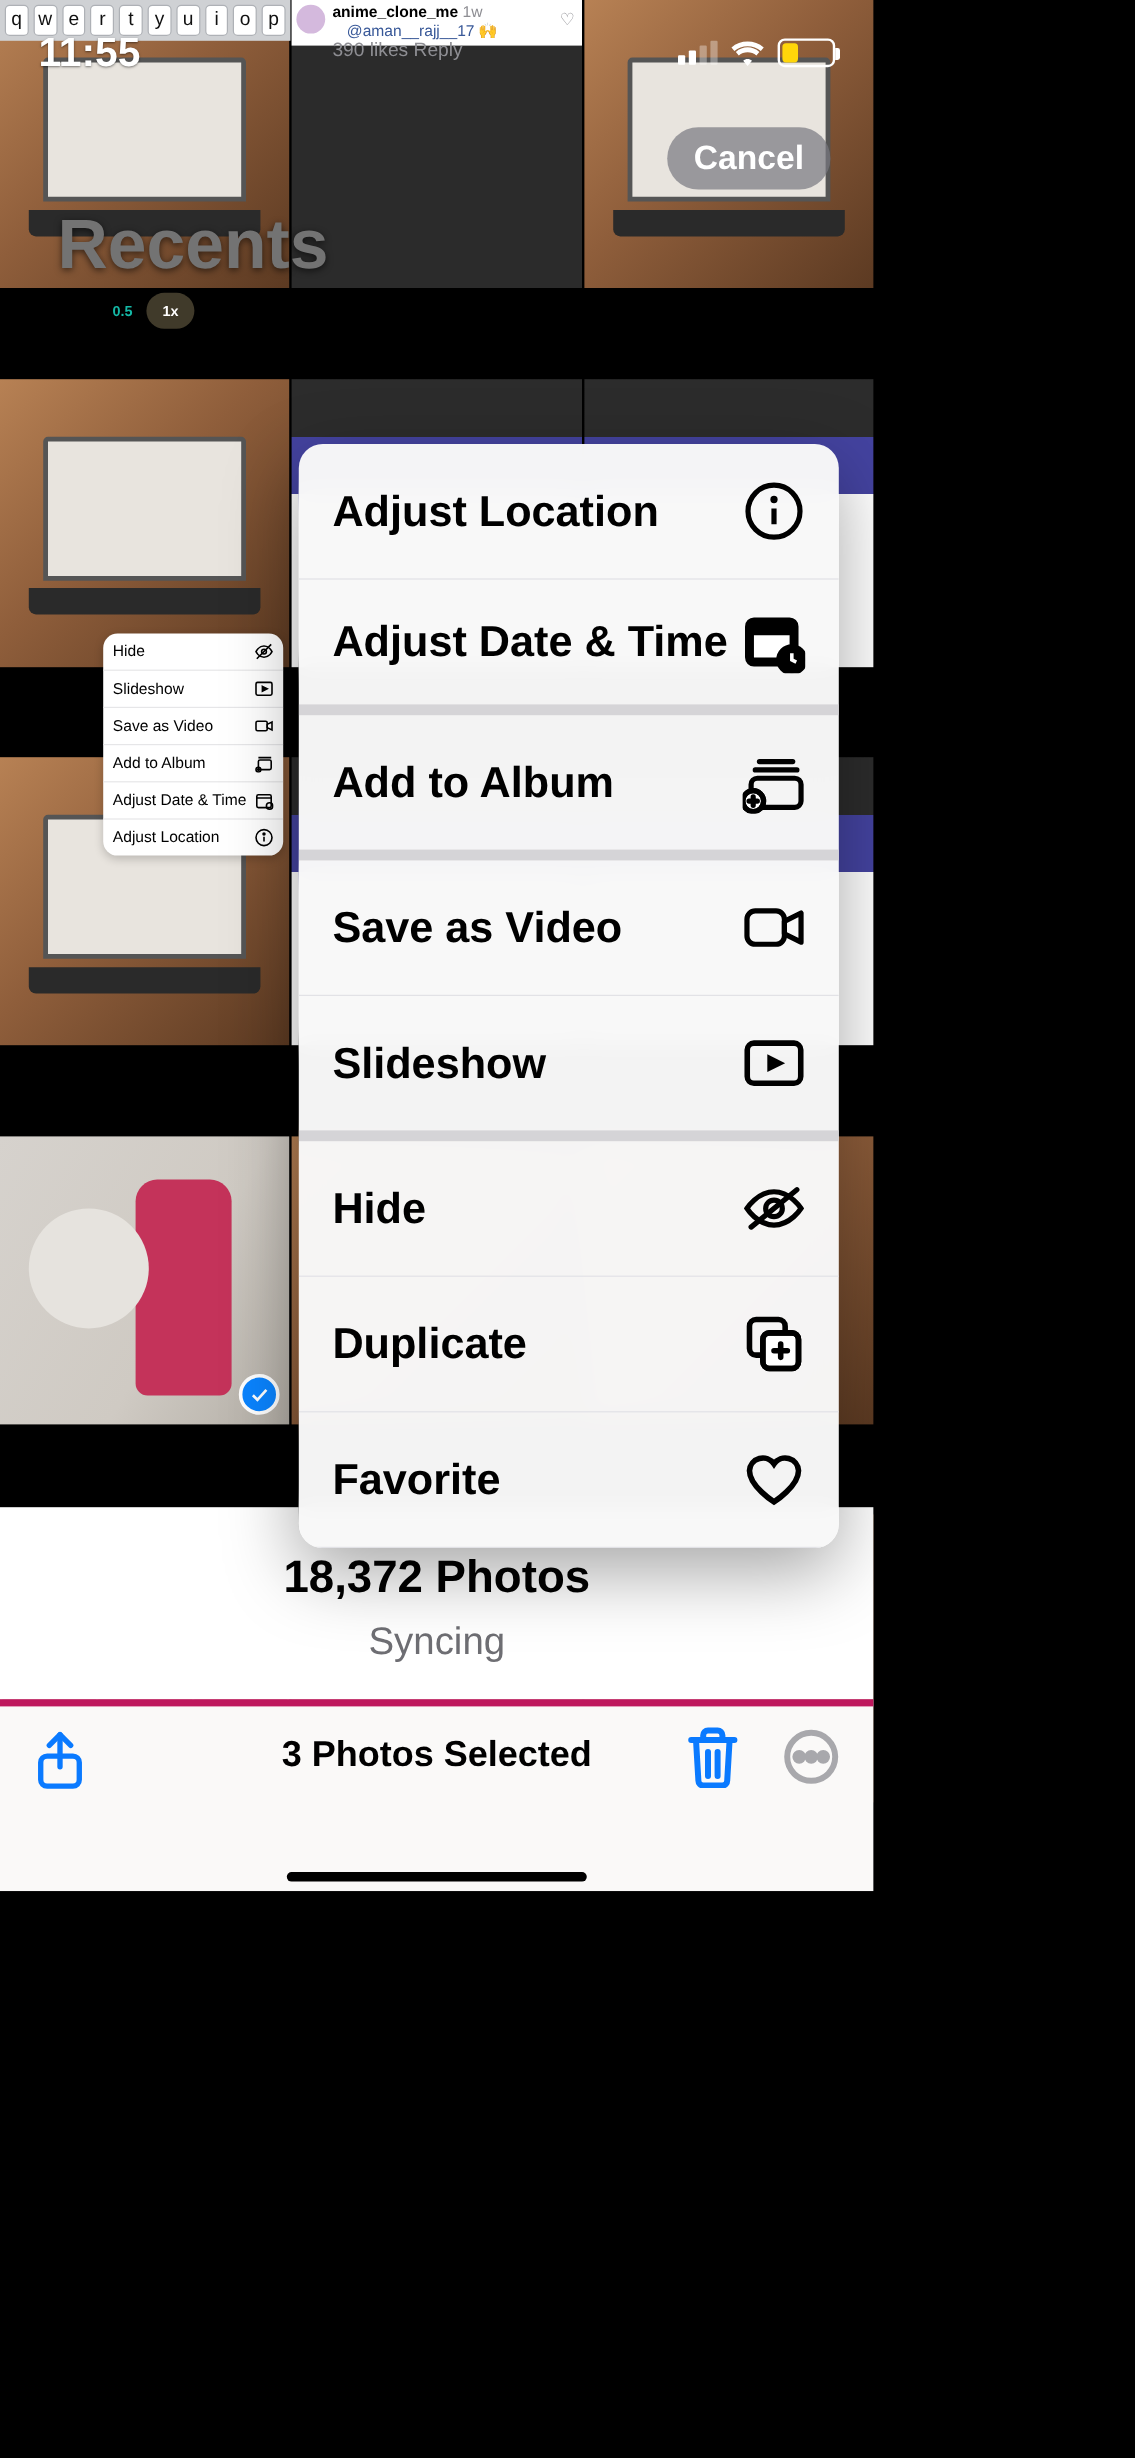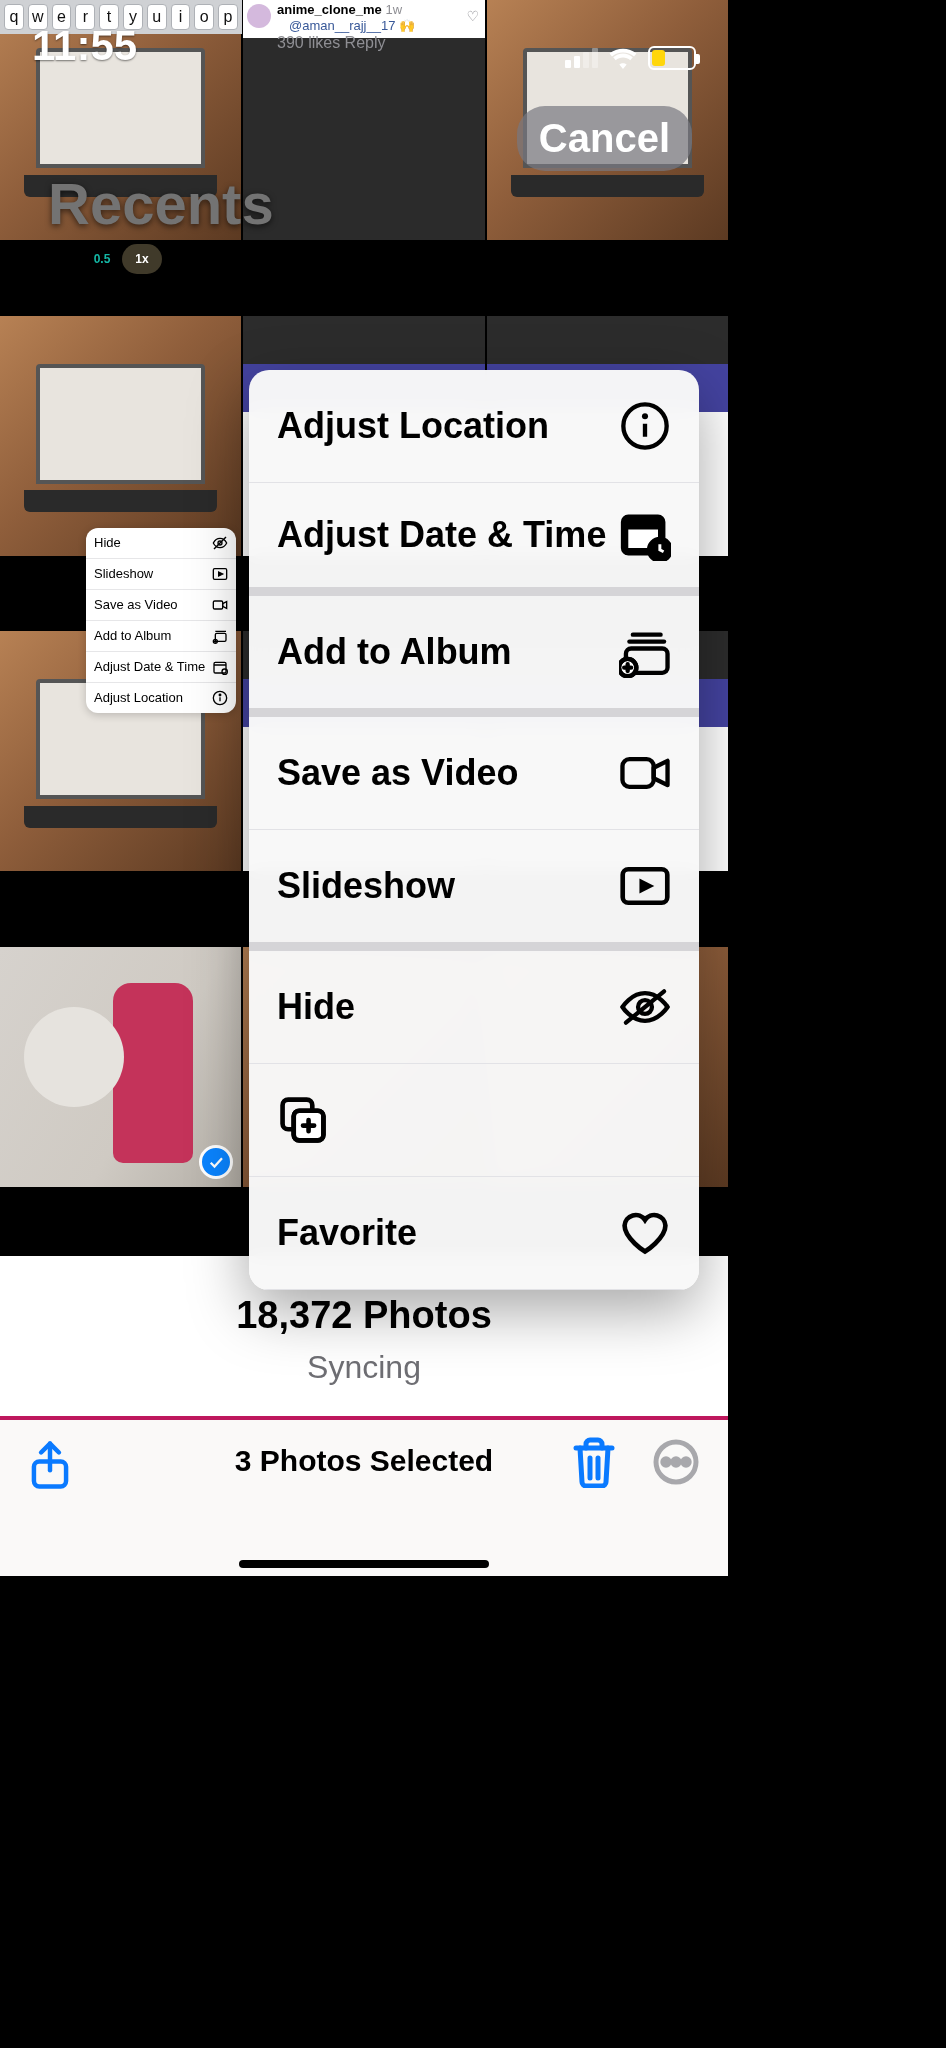--- a/index.html
+++ b/index.html
@@ -84,23 +84,23 @@
   .social-snip .av{position:absolute;left:4px;top:4px;width:24px;height:24px;border-radius:50%;background:#d4b9dd;}
   .social-snip .l1{font-weight:600;}
   .social-snip .age{color:#8e8e93; font-weight:400;}
   .social-snip .l2{color:#385898;margin-left:12px;}
   .social-snip .l3{color:#8e8e93;font-size:16px;}
   .social-heart{position:absolute; right:6px; top:8px; font-size:14px; color:#8e8e93;}
 
   
   .status{
     position:absolute; top:0; left:0; right:0; height:70px;
-    display:flex; justify-content:space-between; align-items:flex-end;
+    display:flex; justify-content:space-between; align-items:center;
     padding: 18px 32px 0;
-    color:#fff; font-weight:600; font-size:42px;
+    color:#fff; font-weight:600; font-size:34px;
     pointer-events:none;
     text-shadow:0 1px 2px rgba(0,0,0,.5);
   }
   .status .right{ display:flex; gap:10px; align-items:center;}
   .sigbars{ display:flex; gap:3px; align-items:flex-end;}
   .sigbars span{ width:6px; background:#fff; border-radius:1px;}
   .sigbars span:nth-child(1){height:8px;}
   .sigbars span:nth-child(2){height:12px;}
   .sigbars span:nth-child(3){height:16px;opacity:.35;}
   .sigbars span:nth-child(4){height:20px;opacity:.35;}
@@ -118,21 +118,21 @@
     position:absolute; top:244px; left:82px; width:80px; height:30px;
     background:rgba(0,0,0,.6); border-radius:16px; display:flex;
   }
   .zoom-chip span{flex:1;display:flex;align-items:center;justify-content:center;font-size:12px;font-weight:700;}
   .zoom-chip .a{color:#14b8a6;}
   .zoom-chip .b{color:#ffffff;background:#403a2a;border-radius:16px;}
 
   .cancel-btn{
     position:absolute; top:106px; right:36px;
     background:rgba(120,120,128,.7);
-    color:#fff; font-size:40px; font-weight:600;
+    color:#fff; font-size:28px; font-weight:600;
     padding:10px 22px; border-radius:28px;
   }
 
   
   .mini-menu{
     position:absolute; left:86px; top:528px; width:150px;
     background:#fff; border-radius:12px; box-shadow:0 2px 8px rgba(0,0,0,.2);
     overflow:hidden;
   }
   .mini-menu .row{
@@ -147,21 +147,21 @@
   .info-footer{
     position:absolute; left:0; right:0; top:1256px; height:160px;
     background:#fff; text-align:center; color:#000;
   }
   .info-footer .count{ font-size:38px; font-weight:800; margin-top:38px;}
   .info-footer .sync{ font-size:32px; color:#6e6e73; margin-top:12px;}
 
   
   .toolbar{
     position:absolute; left:0; right:0; bottom:0; height:160px;
-    background:#faf9f8; border-top:4px solid #be185d;
+    background:#faf9f8; border-top:6px solid #be185d;
     display:flex; align-items:flex-start; justify-content:space-between;
     padding: 16px 28px 0;
   }
   .toolbar .center{
     position:absolute; left:0; right:0; top:24px; text-align:center;
     font-size:30px; font-weight:700; color:#000;
   }
   .toolbar .share-ico{ width:44px; height:50px; color:#0a7aff; margin-top:4px; }
   .tb-right{display:flex; gap:34px; align-items:center;}
   .toolbar .trash-ico{ width:48px; height:52px; color:#0a7aff; }
@@ -432,20 +432,21 @@
       <div class="icon">
         <svg viewBox="0 0 30 22" fill="none" stroke="#000" stroke-width="2.5" stroke-linecap="round">
             <path d="M2 11s5-8 13-8 13 8 13 8-5 8-13 8S2 11 2 11z"></path>
             <circle cx="15" cy="11" r="4"></circle>
             <line x1="4" y1="20" x2="26" y2="2"></line>
           </svg>
       </div>
     </div>
     <div class="menu-sep-hair"></div>
     <div class="menu-item">
+      <div class="lbl">Duplicate</div>
       <div class="icon">
         <svg viewBox="0 0 28 28" fill="none" stroke="#000" stroke-width="2.5" stroke-linecap="round">
             <rect x="3" y="3" width="16" height="16" rx="3"></rect>
             <rect x="9" y="9" width="16" height="16" rx="3" fill="#fff"></rect>
             <rect x="9" y="9" width="16" height="16" rx="3"></rect>
             <path d="M17 14v6M14 17h6"></path>
           </svg>
       </div>
     </div>
     <div class="menu-sep-hair"></div>

